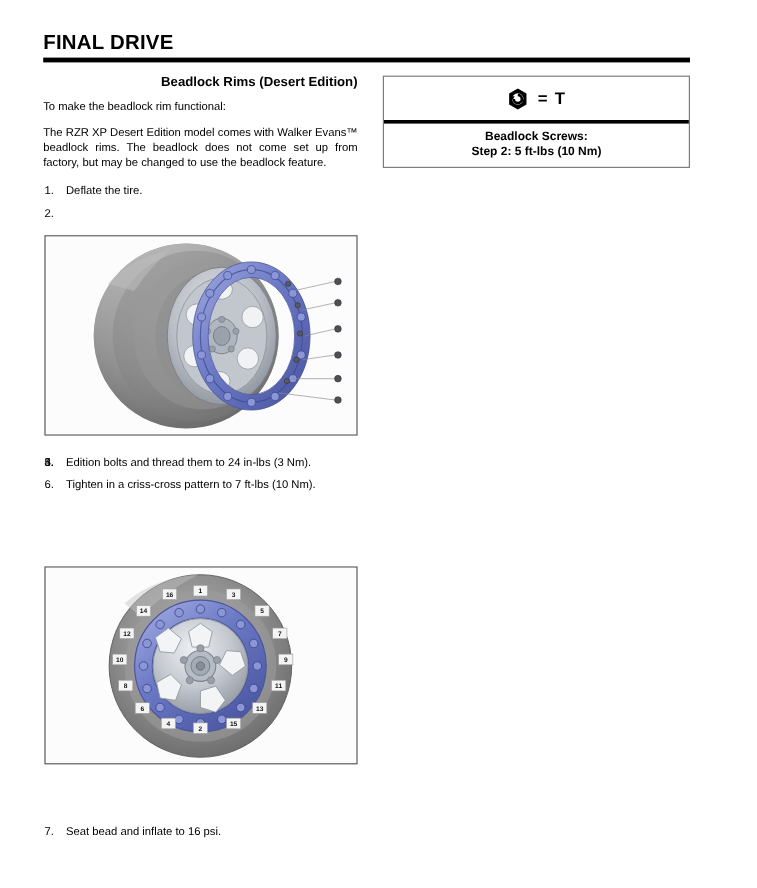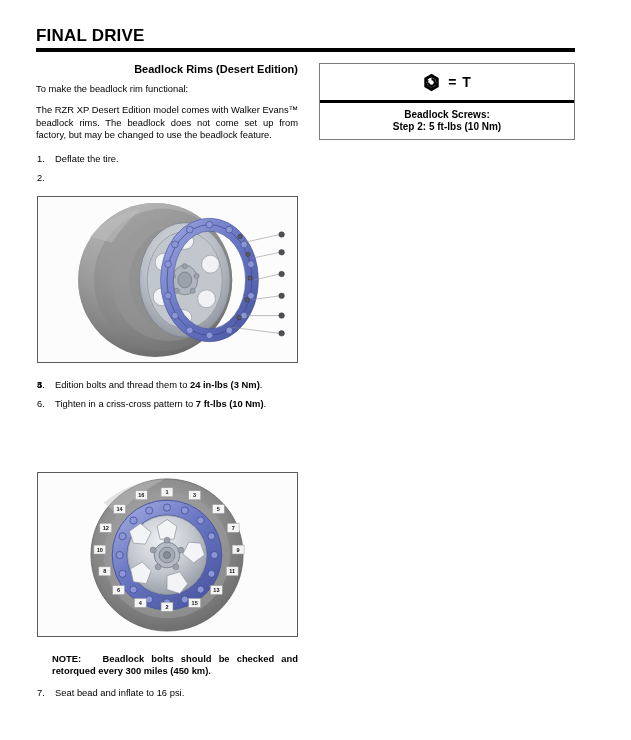--- a/index.html
+++ b/index.html
@@ -87,21 +87,21 @@
     text-align: justify;
   }
   .step:last-child { margin-bottom: 0; }
   .step-num {
     position: absolute;
     left: 1px;
     top: 0;
     width: 15px;
     text-align: left;
   }
-  .step b { font-weight: bold; margin-top: 48px; }
+  .step b { font-weight: normal; margin-top: 48px; }
 
   
   .torque-box {
     position: absolute;
     left: 319px;
     top: 63px;
     width: 256px;
     border: 1px solid #7c7c7c;
     background: #fff;
     box-sizing: border-box;
@@ -500,23 +500,19 @@
             <text x="82" y="38.6" fill="#111">14</text>
           </g>
         <g>
             <rect x="98" y="18" width="12" height="9" fill="#f4f4f4" stroke="#9a9a9a" stroke-width="0.5"></rect>
             <text x="104" y="24.6" fill="#111">16</text>
           </g>
       </g>
     </svg>
   </div>
 
-  <div class="note-block">
-    <span>NOTE:</span>
-    <span>&nbsp;&nbsp;</span><span>Beadlock bolts should be checked and retorqued every 300 miles (450 km).</span>
-  </div>
 
   <div class="final-step">
     <span class="step-num">7.</span>
     <span>Seat bead and inflate to 16 psi.</span>
   </div>
 
 </div>
 
 </body></html>

